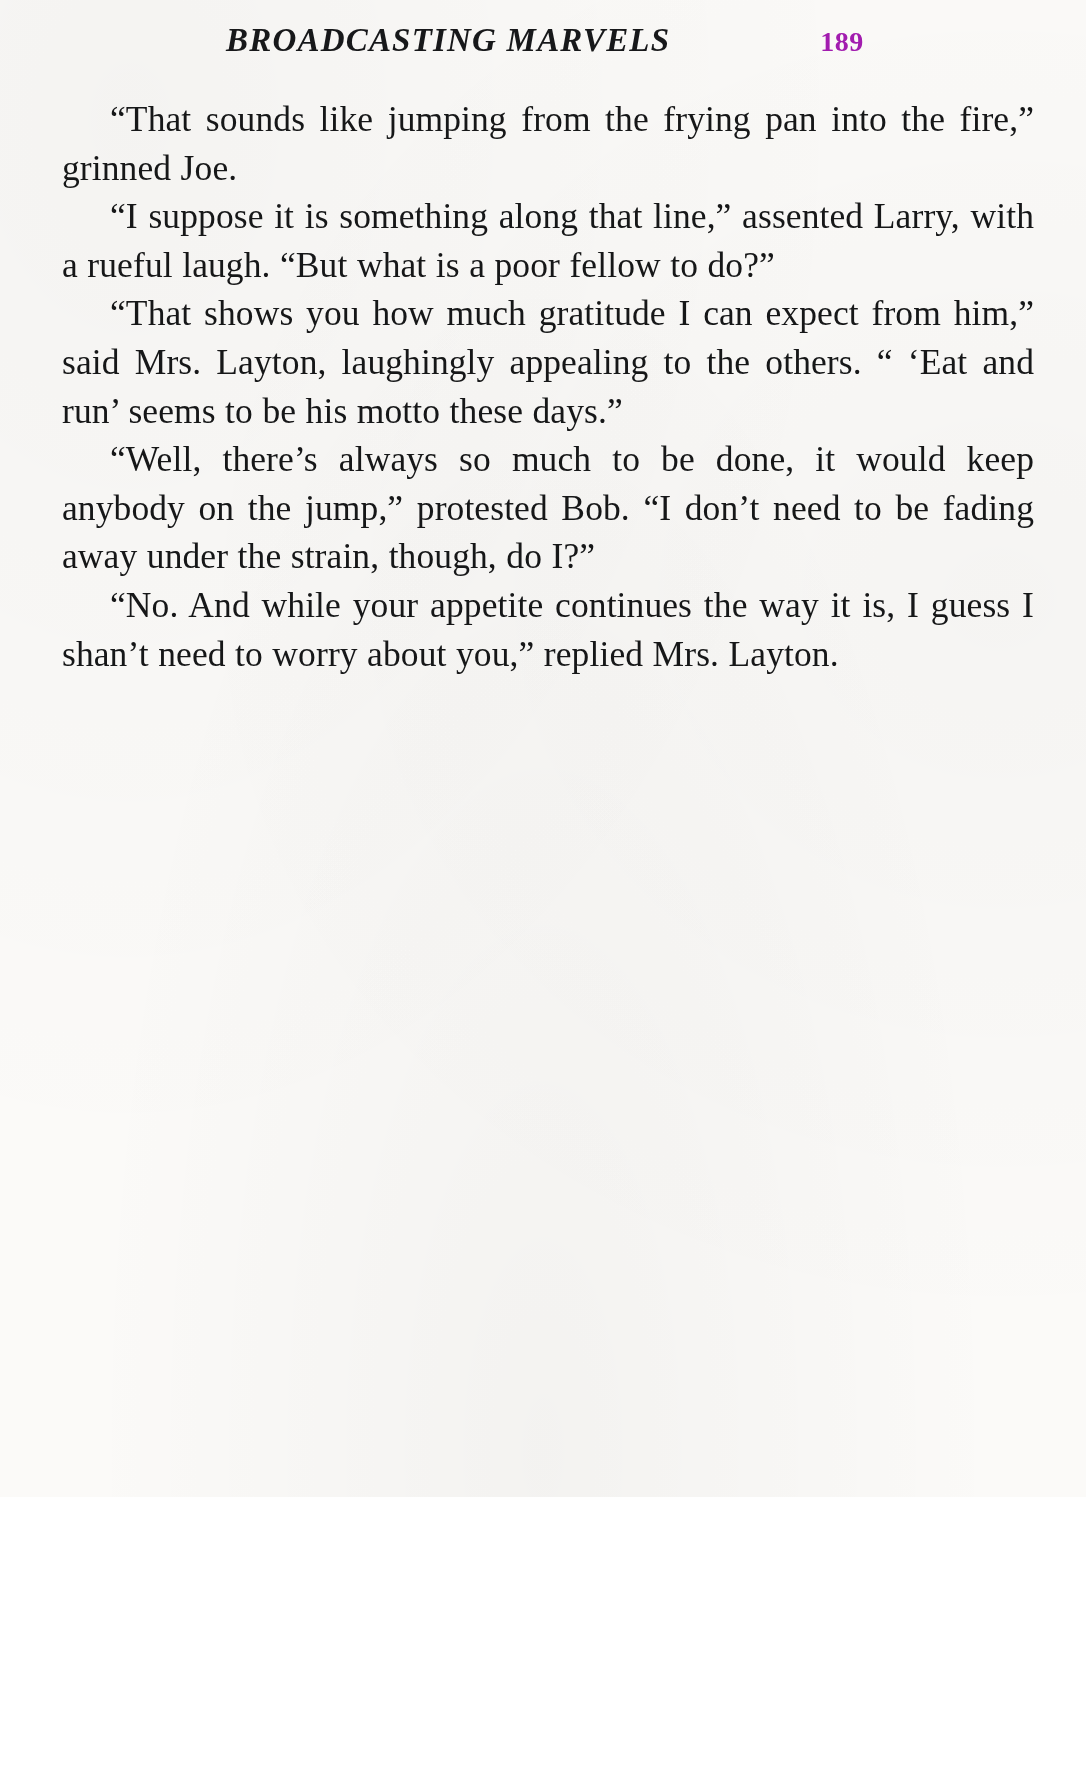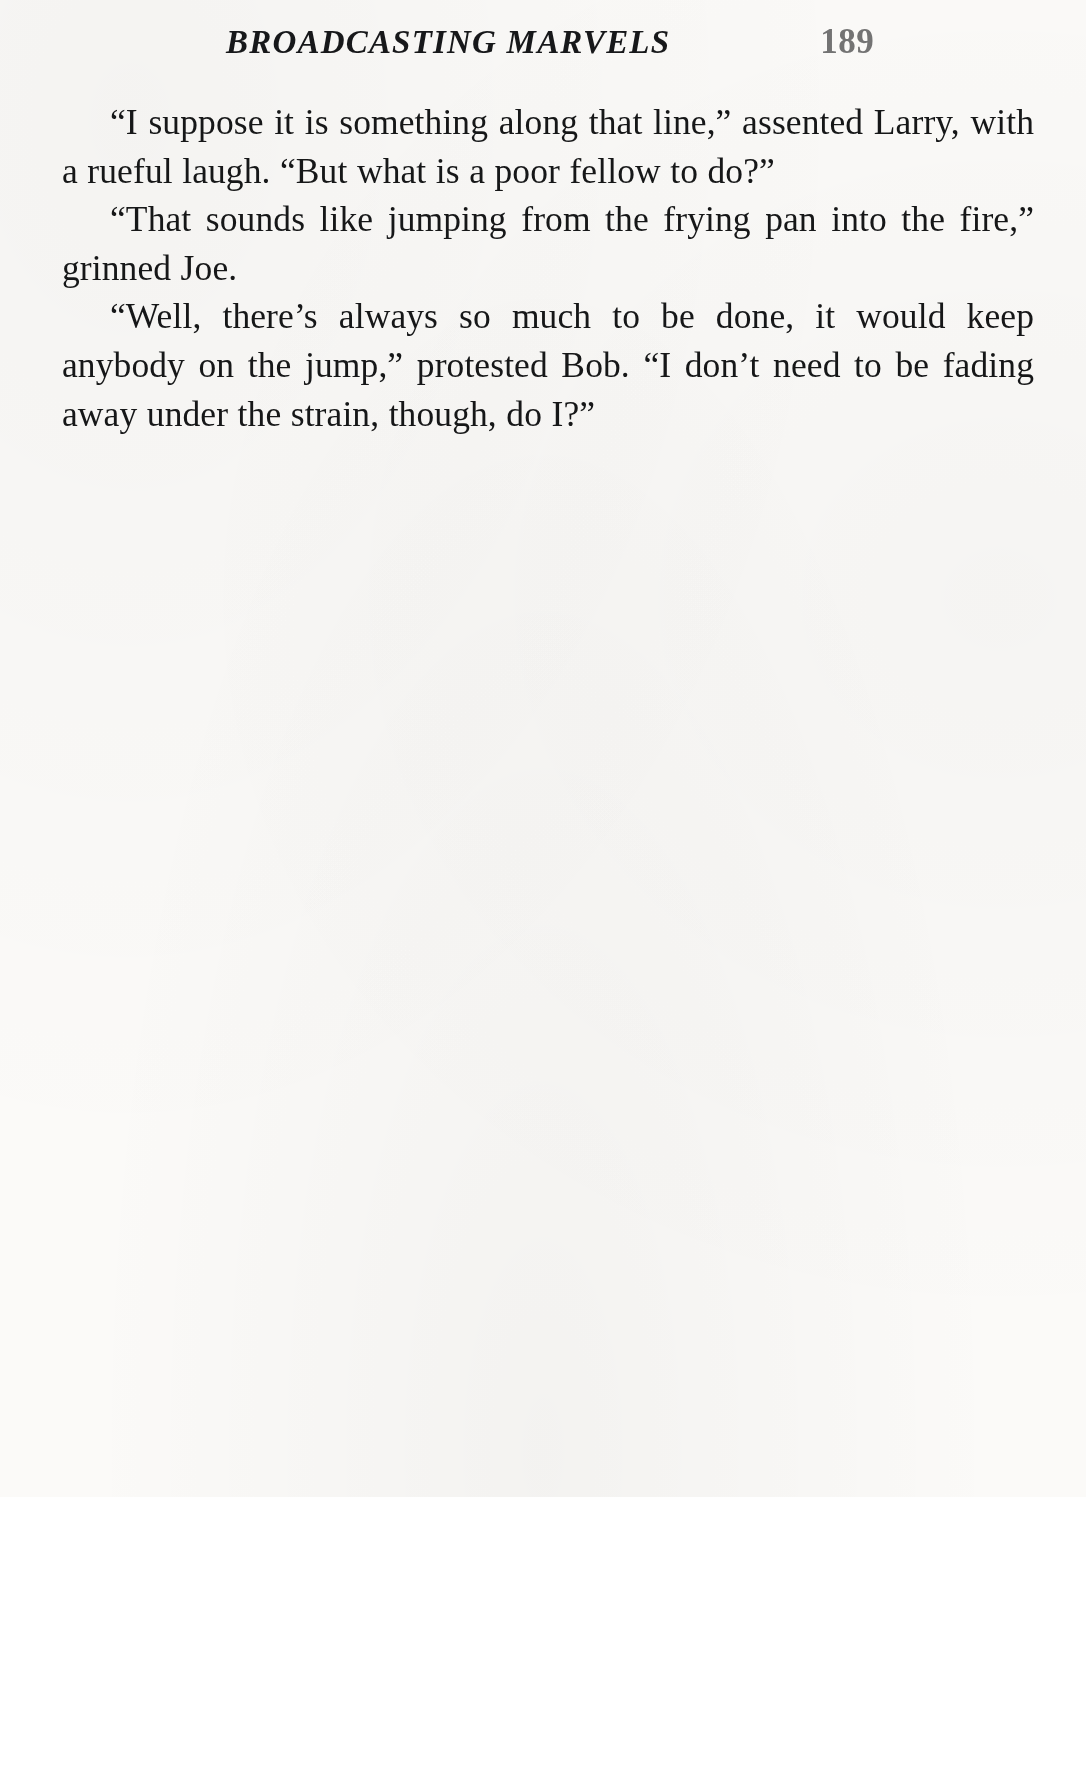--- a/index.html
+++ b/index.html
@@ -52,23 +52,23 @@
     font-style: italic;
     font-weight: 700;
     font-size: 33px;
     letter-spacing: 1.2px;
     color: #17181a;
     white-space: nowrap;
   }
   .page-number {
     font-family: "Liberation Serif", serif;
     font-weight: 700;
-    font-size: 35px;
+    font-size: 28px;
     letter-spacing: 0.5px;
-    color: #737373;
+    color: #a21caf;
     margin-left: 150px;
   }
   .body-text {
     padding: 0 14px 0 24px;
   }
   .para {
     margin: 0;
     text-indent: 48px;
     font-size: 35.5px;
     line-height: 48.6px;
@@ -84,19 +84,21 @@
 
 <div class="page">
   <div class="content">
 
     <div class="running-head">
       <span class="head-title">BROADCASTING MARVELS</span>
       <span class="page-number">189</span>
     </div>
 
     <div class="body-text">
+      <p class="para">“That sounds like jumping from the frying pan into the fire,” grinned Joe.</p>
       <p class="para">“I suppose it is something along that line,” assented Larry, with a rueful laugh.  “But what is a poor fellow to do?”</p>
-      <p class="para">“That sounds like jumping from the frying pan into the fire,” grinned Joe.</p>
+      <p class="para">“That shows you how much gratitude I can expect from him,” said Mrs. Layton, laughingly appealing to the others.  “ ‘Eat and run’ seems to be his motto these days.”</p>
       <p class="para">“Well, there’s always so much to be done, it would keep anybody on the jump,” protested Bob. “I don’t need to be fading away under the strain, though, do I?”</p>
+      <p class="para">“No.  And while your appetite continues the way it is, I guess I shan’t need to worry about you,” replied Mrs. Layton.</p>
     </div>
 
   </div>
 </div>
 
 </body></html>

